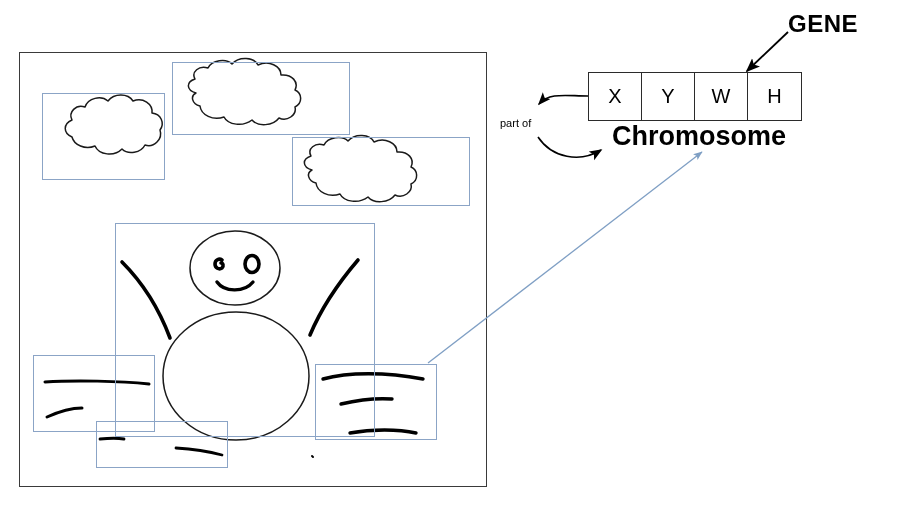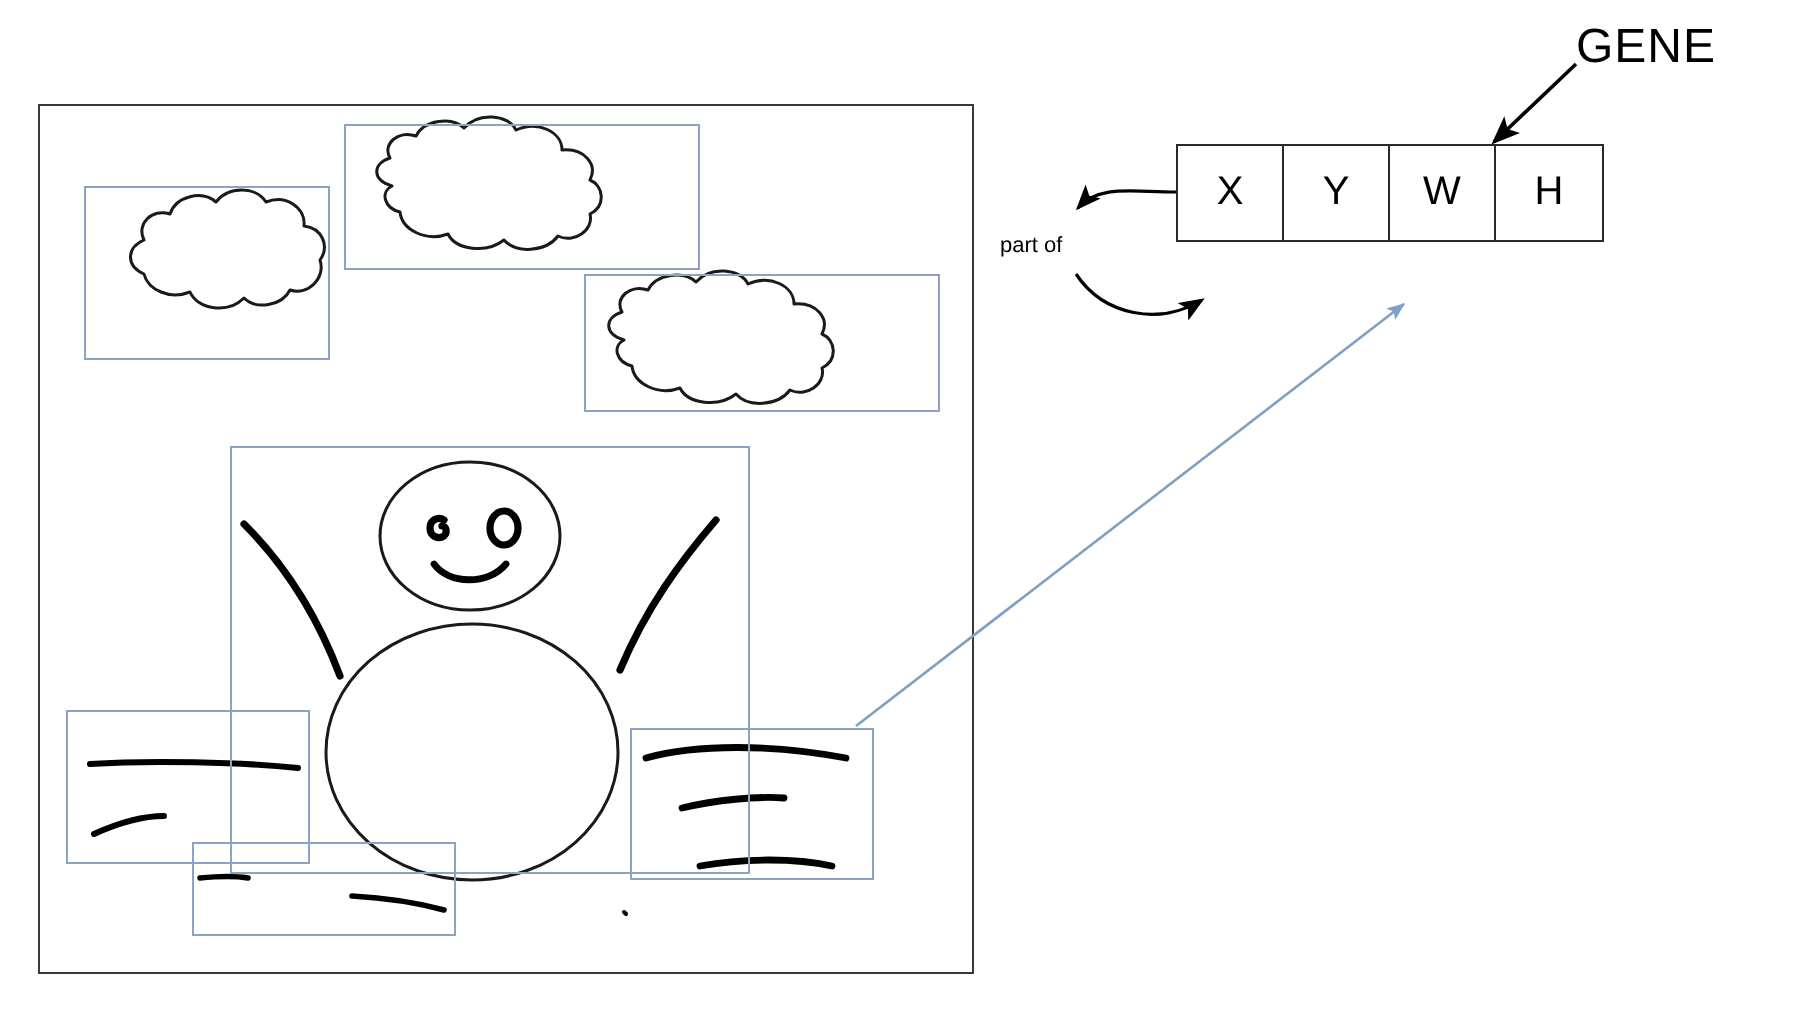--- a/index.html
+++ b/index.html
@@ -68,21 +68,21 @@
     font-family: "Liberation Sans", sans-serif;
     background: #ffffff;
   }
   .chrom-cell:last-child { border-right: none; }
 
   #gene-label {
     position: absolute;
     left: 788px;
     top: 10px;
     font-size: 24px;
-    font-weight: normal;
+    font-weight: bold;
     letter-spacing: 0.5px;
     color: #000000;
     white-space: nowrap;
   }
   #chromosome-label {
     position: absolute;
     left: 612px;
     top: 121px;
     font-size: 27px;
     font-weight: bold;
@@ -215,16 +215,17 @@
 
   <div id="gene-label">GENE</div>
 
   <div id="chromosome-table">
     <div class="chrom-cell">X</div>
     <div class="chrom-cell">Y</div>
     <div class="chrom-cell">W</div>
     <div class="chrom-cell">H</div>
   </div>
 
+  <div id="chromosome-label">Chromosome</div>
 
   <div id="part-of-label">part of</div>
 
 </div>
 
 </body></html>

